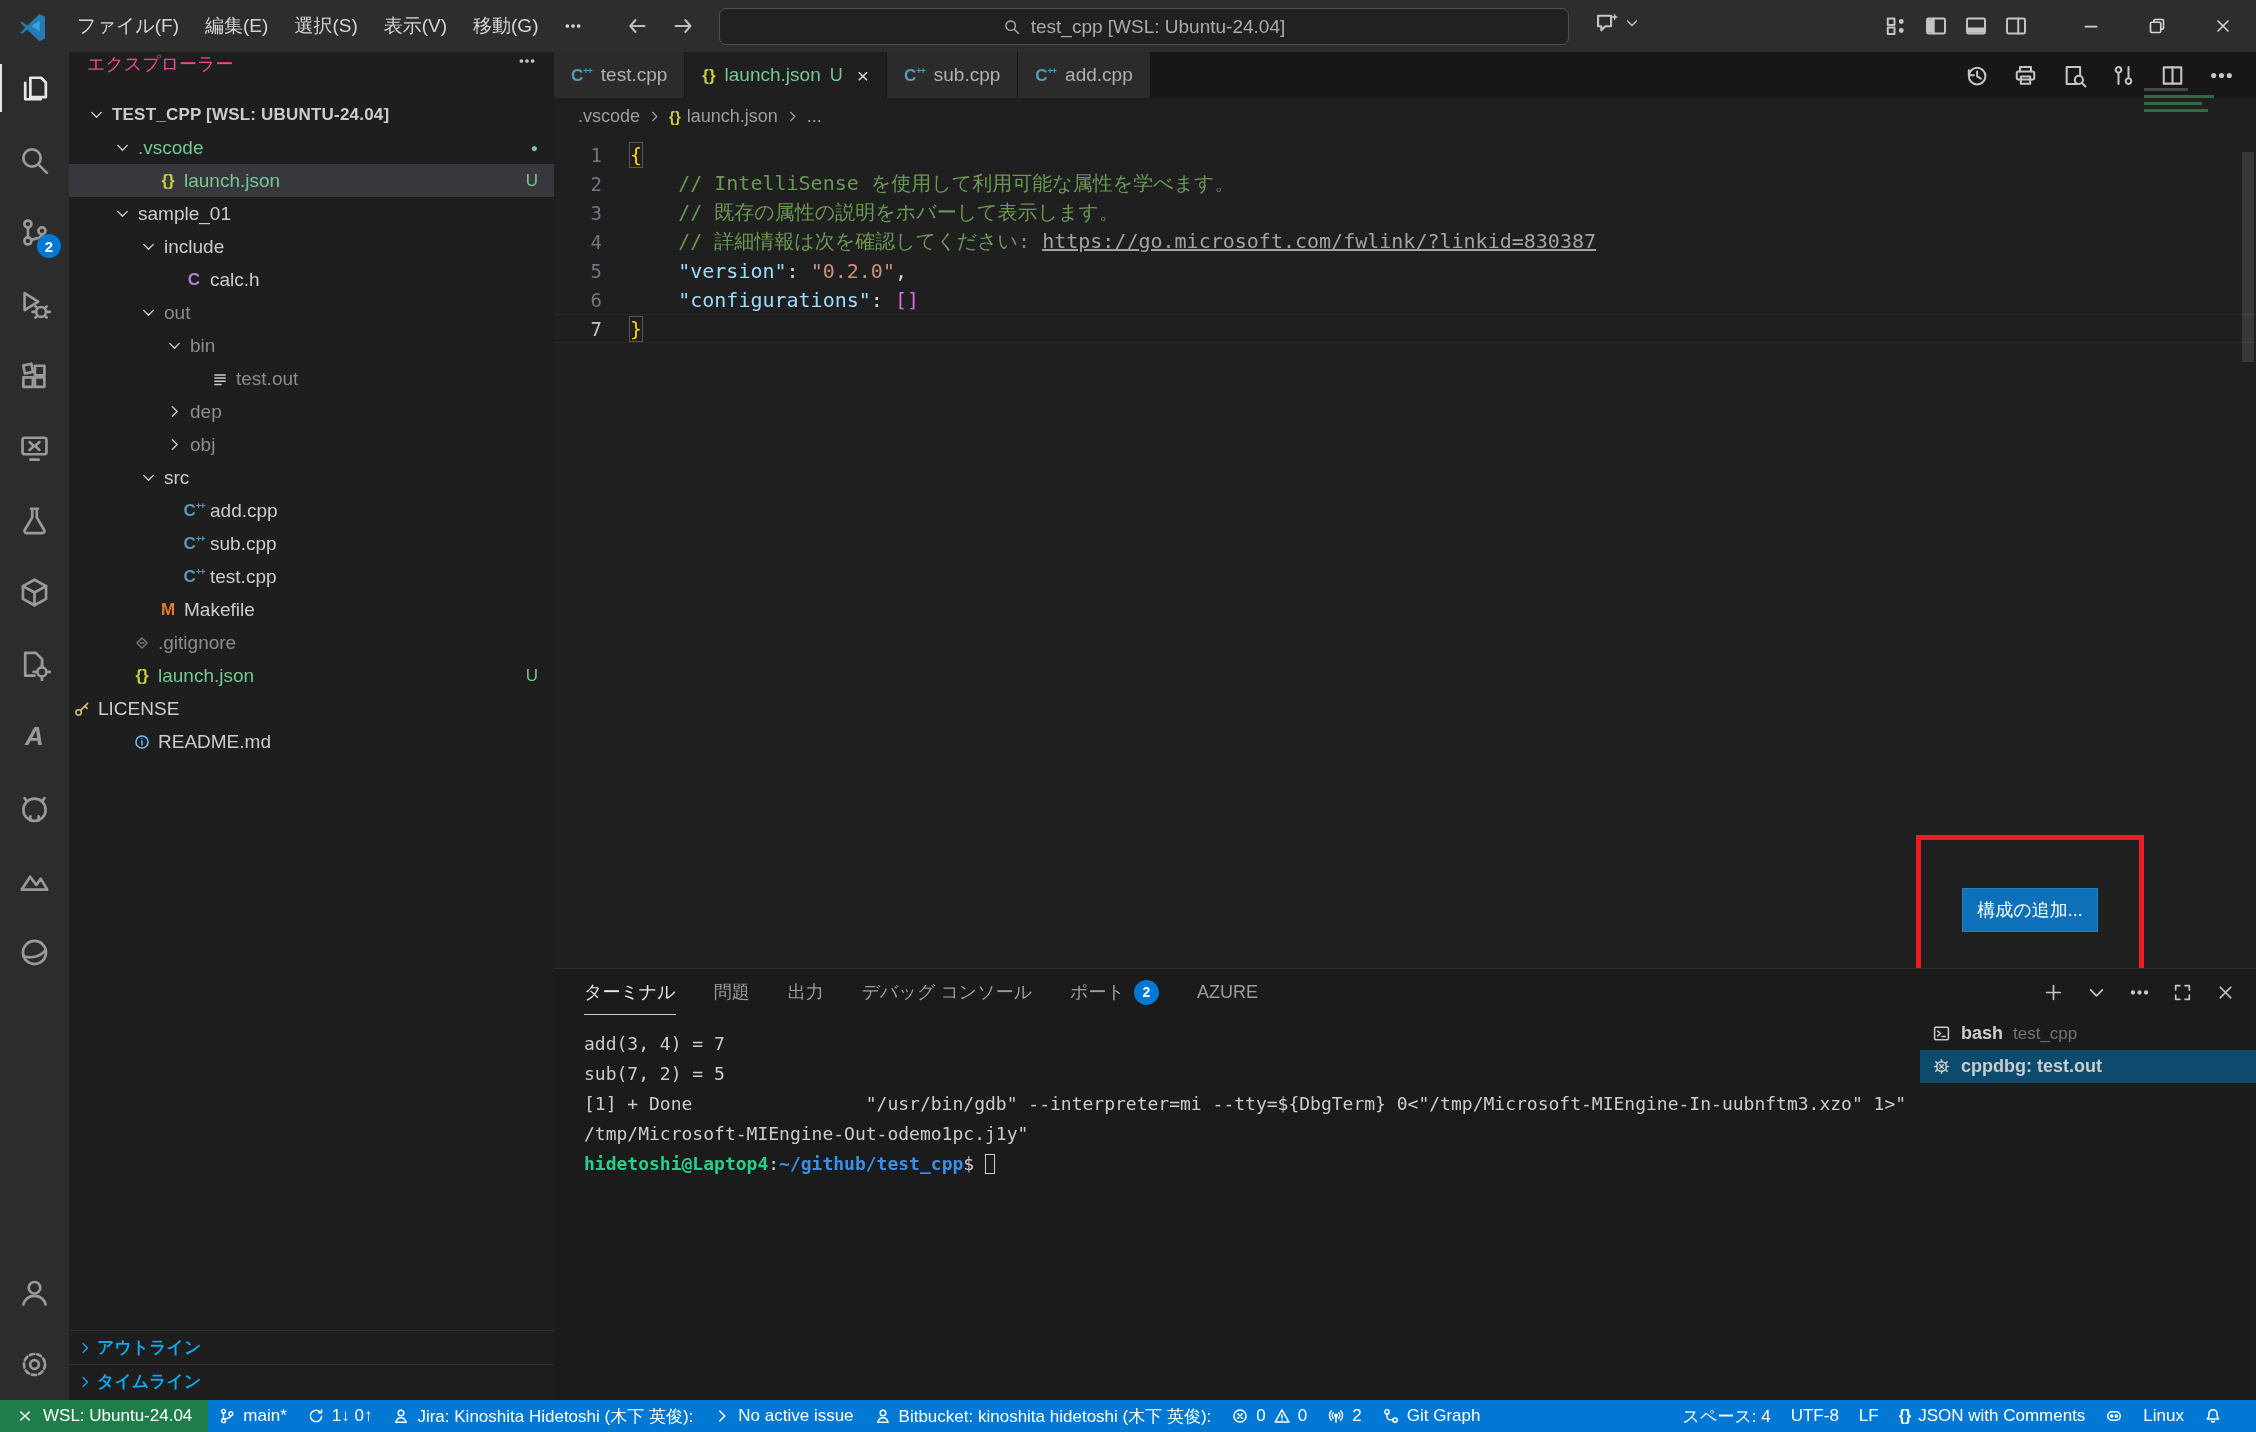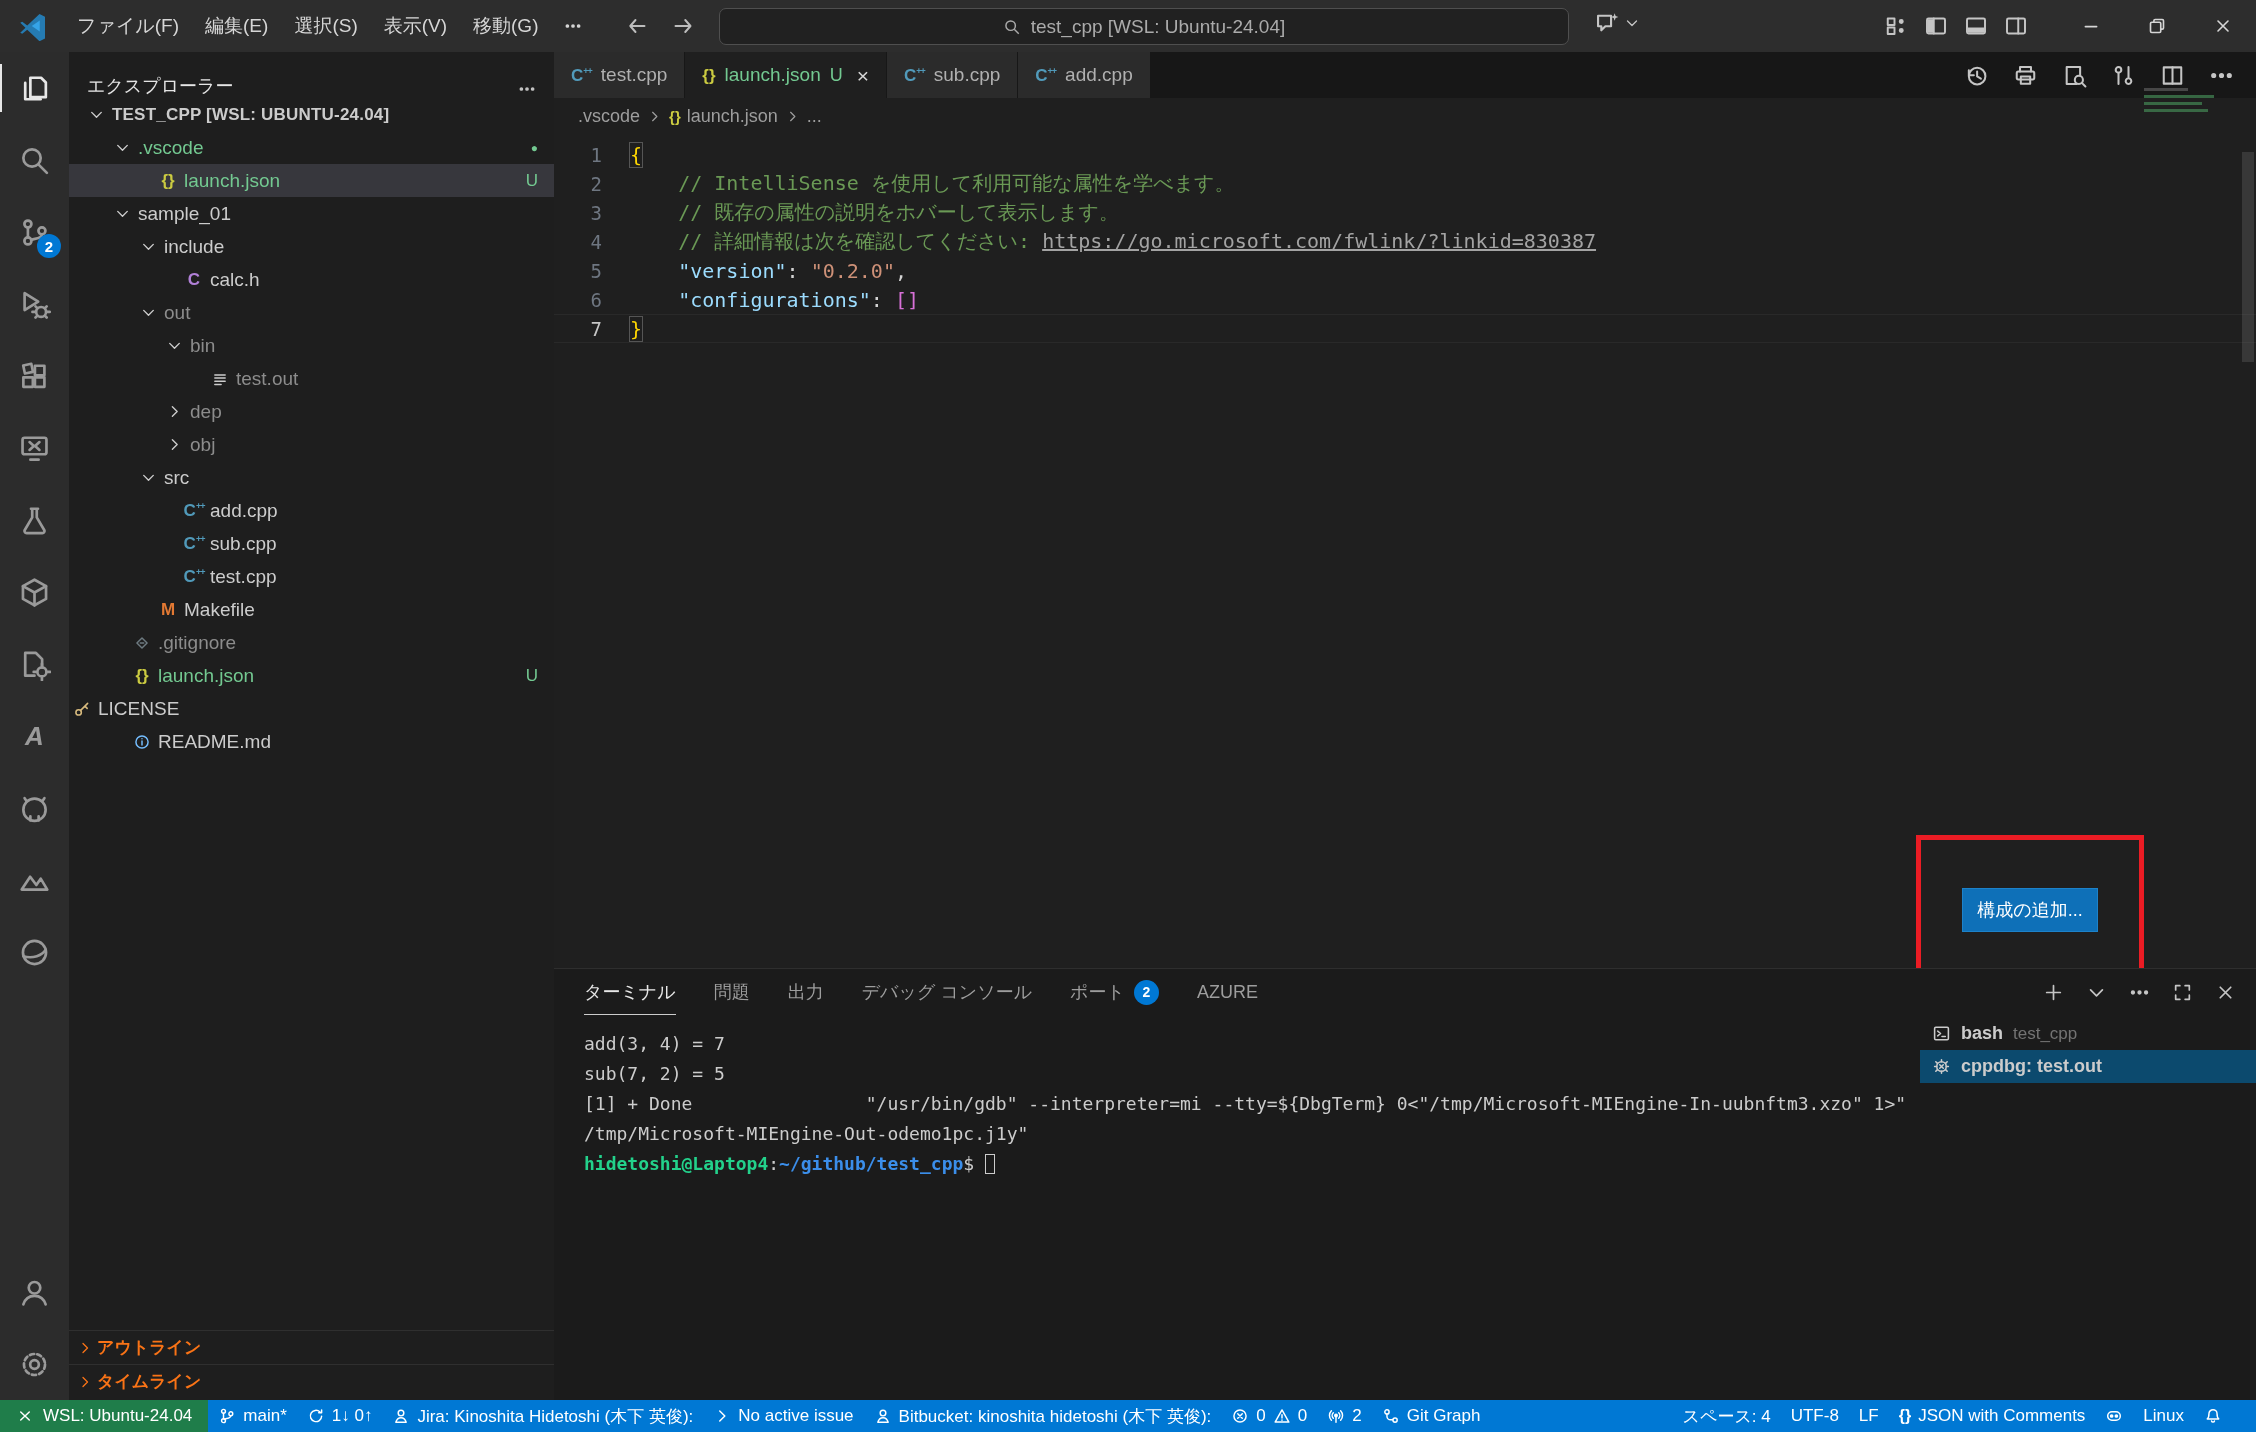--- a/index.html
+++ b/index.html
@@ -39,36 +39,36 @@
   .ab-item.active{color:#e7e7e7}
   .ab-item.active::before{content:"";position:absolute;left:0;top:12px;bottom:12px;width:2px;background:#e7e7e7}
   .ab-item svg{width:33px;height:33px}
   .ab-item .txticon{font-size:27px}
   .ab-badge{position:absolute;right:8px;bottom:10px;background:#0078d4;color:#fff;border-radius:50%;
     min-width:24px;height:24px;font-size:15px;display:flex;align-items:center;justify-content:center;font-weight:bold}
   #ab-bottom{margin-top:auto}
 
   
   #sidebar{position:absolute;left:69px;top:52px;width:485px;bottom:32px;background:#1e1e1e}
-  #sb-header{height:46px;display:flex;align-items:flex-end;padding:0 18px;color:#e5e5e5;font-size:18px}
+  #sb-header{height:46px;display:flex;align-items:flex-start;padding:0 18px;color:#ec4899;font-size:18px}
   #sb-header .icon{margin-left:auto;color:#c5c5c5}
   .row{height:33px;display:flex;align-items:center;font-size:19px;color:#ccc}
   .row.sel{background:#37373d}
   .row.root .lbl{font-weight:bold;font-size:17px;letter-spacing:.2px}
   .row .twist{width:26px;color:#cccccc}
   .row .twist svg{width:17px;height:17px}
   .row .ficon{width:26px}
   .row .lbl{margin-left:3px;white-space:nowrap}
   .lbl.ignored{color:#8c8c8c}
   .lbl.untracked{color:#73c991}
   .row .badge{margin-left:auto;margin-right:16px;color:#73c991;font-size:17px}
   .row .badge.dot{font-size:12px}
   #sb-sections{position:absolute;bottom:2px;left:0;right:0}
   .section{height:34px;border-top:1px solid #2f2f2f;display:flex;align-items:center;padding:14px 8px;
-    font-size:17px;font-weight:bold;color:#f97316;gap:4px}
+    font-size:17px;font-weight:bold;color:#0ea5e9;gap:4px}
   .section svg{width:16px;height:16px}
 
   
   #editor{position:absolute;left:554px;top:52px;right:0;height:916px;background:#1f1f1f}
   #tabbar{height:46px;background:#171717;display:flex}
   .tab{display:flex;align-items:center;padding:0 17px;gap:9px;font-size:19px;background:#2b2b2b;
     color:#b0b0b0;border-right:1px solid #171717}
   .tab.active{background:#1f1f1f;color:#ccc}
   .tab .lbl.untracked{color:#73c991}
   .tab .u{color:#73c991;font-size:18px}

